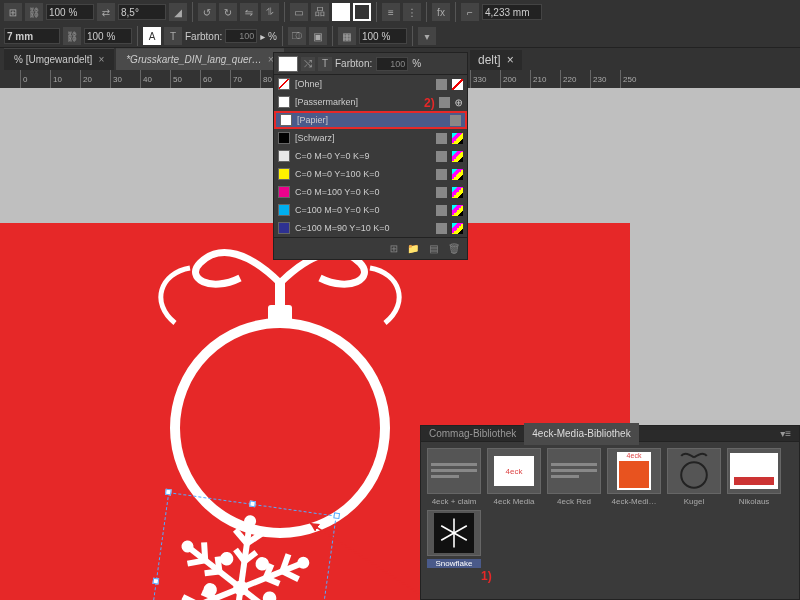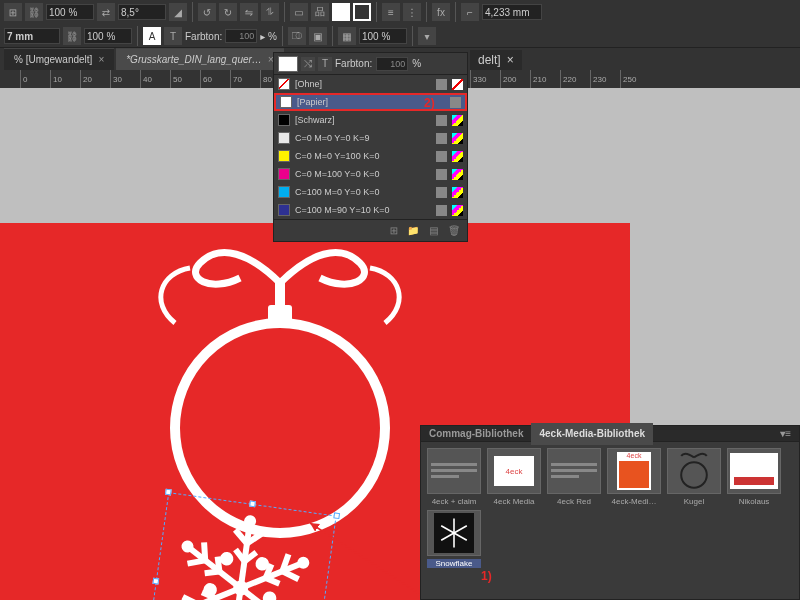--- a/index.html
+++ b/index.html
@@ -51,21 +51,21 @@
 .snowflake-sel { position: absolute; top: 280px; left: 155px; width: 170px; height: 180px; transform: rotate(8deg); }
 .snowflake-sel .bbox { position: absolute; inset: 0; border: 1px dashed #5af; }
 .snowflake-sel .handle { position: absolute; width: 6px; height: 6px; background: #fff; border: 1px solid #5af; }
 .snowflake-svg { position: absolute; inset: 10px; }
 
 
 .arrow-line { position: absolute; top: 430px; left: 300px; width: 200px; height: 120px; z-index: 50; pointer-events: none; }
 
 
 .library-panel { position: absolute; bottom: 0; right: 0; width: 380px; height: 175px; background: #3a3a3a; border: 1px solid #222; z-index: 60; }
-.lib-tabs { height: 16px; display: flex; align-items: center; background: #2a2a2a; border-bottom: 1px solid #222; font-weight: bold; }
+.lib-tabs { height: 16px; display: flex; align-items: center; background: #2a2a2a; border-bottom: 1px solid #222; }
 .lib-tab { padding: 0 8px; font-size: 10px; color: #999; height: 22px; display: flex; align-items: center; }
 .lib-tab.active { background: #4a4a4a; color: #ddd; }
 .lib-grid { padding: 6px; display: flex; flex-wrap: wrap; gap: 4px; }
 .lib-item { width: 56px; display: flex; flex-direction: column; align-items: flex-start; gap: 3px; }
 .lib-thumb { width: 54px; height: 46px; background: #555; border: 1px solid #666; display: flex; align-items: center; justify-content: center; overflow: hidden; }
 .lib-label { font-size: 8px; color: #aaa; text-align: center; white-space: nowrap; overflow: hidden; width: 54px; text-overflow: ellipsis; }
 .lib-item.selected .lib-label { background: #4a5a8a; color: #fff; }
 
 .annotation-1 { position: absolute; bottom: 16px; left: 60px; color: #e62828; font-size: 12px; font-weight: bold; pointer-events: none; }
 
@@ -239,20 +239,26 @@
   </div>
   <div class="swatch-rows" id="swatch-rows">
       <div class="swatch-row">
         <div class="swatch-chip" style="background: linear-gradient(135deg, rgb(255, 255, 255) 45%, rgb(238, 0, 0) 45%, rgb(238, 0, 0) 55%, rgb(255, 255, 255) 55%);"></div>
         <div class="swatch-name">[Ohne]</div>
         <div class="gray-badge"></div>
         <div style="width: 11px; height: 11px; background: rgb(255, 255, 255); position: relative;">
           <div style="position:absolute;inset:0;background:linear-gradient(135deg,transparent 42%,#e00 42% 58%,transparent 58%)"></div>
         </div>
       </div>
+      <div class="swatch-row">
+        <div class="swatch-chip" style="background: rgb(255, 255, 255);"></div>
+        <div class="swatch-name">[Passermarken]</div>
+        <div class="gray-badge"></div>
+        <div style="font-size: 10px; color: rgb(204, 204, 204);">⊕</div>
+      </div>
       <div class="swatch-row highlighted">
         <div class="swatch-chip" style="background: rgb(255, 255, 255);"></div>
         <div class="swatch-name">[Papier]</div>
         <div class="gray-badge"></div>
       </div>
       <div class="swatch-row">
         <div class="swatch-chip" style="background: rgb(0, 0, 0);"></div>
         <div class="swatch-name">[Schwarz]</div>
         <div class="gray-badge"></div>
         <div class="cmyk"></div>

